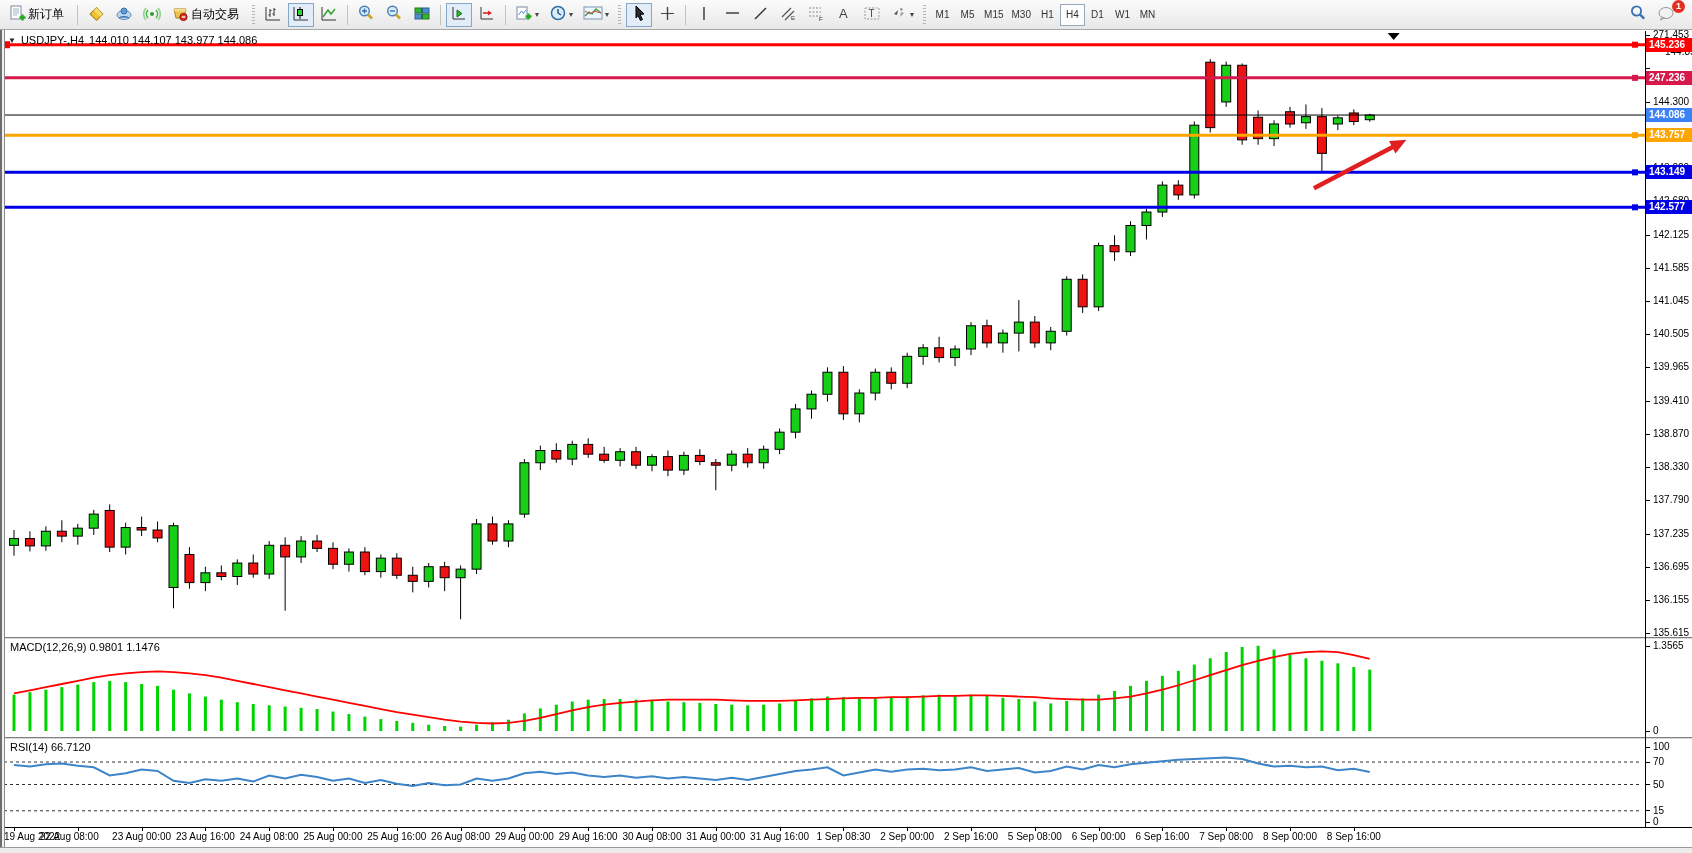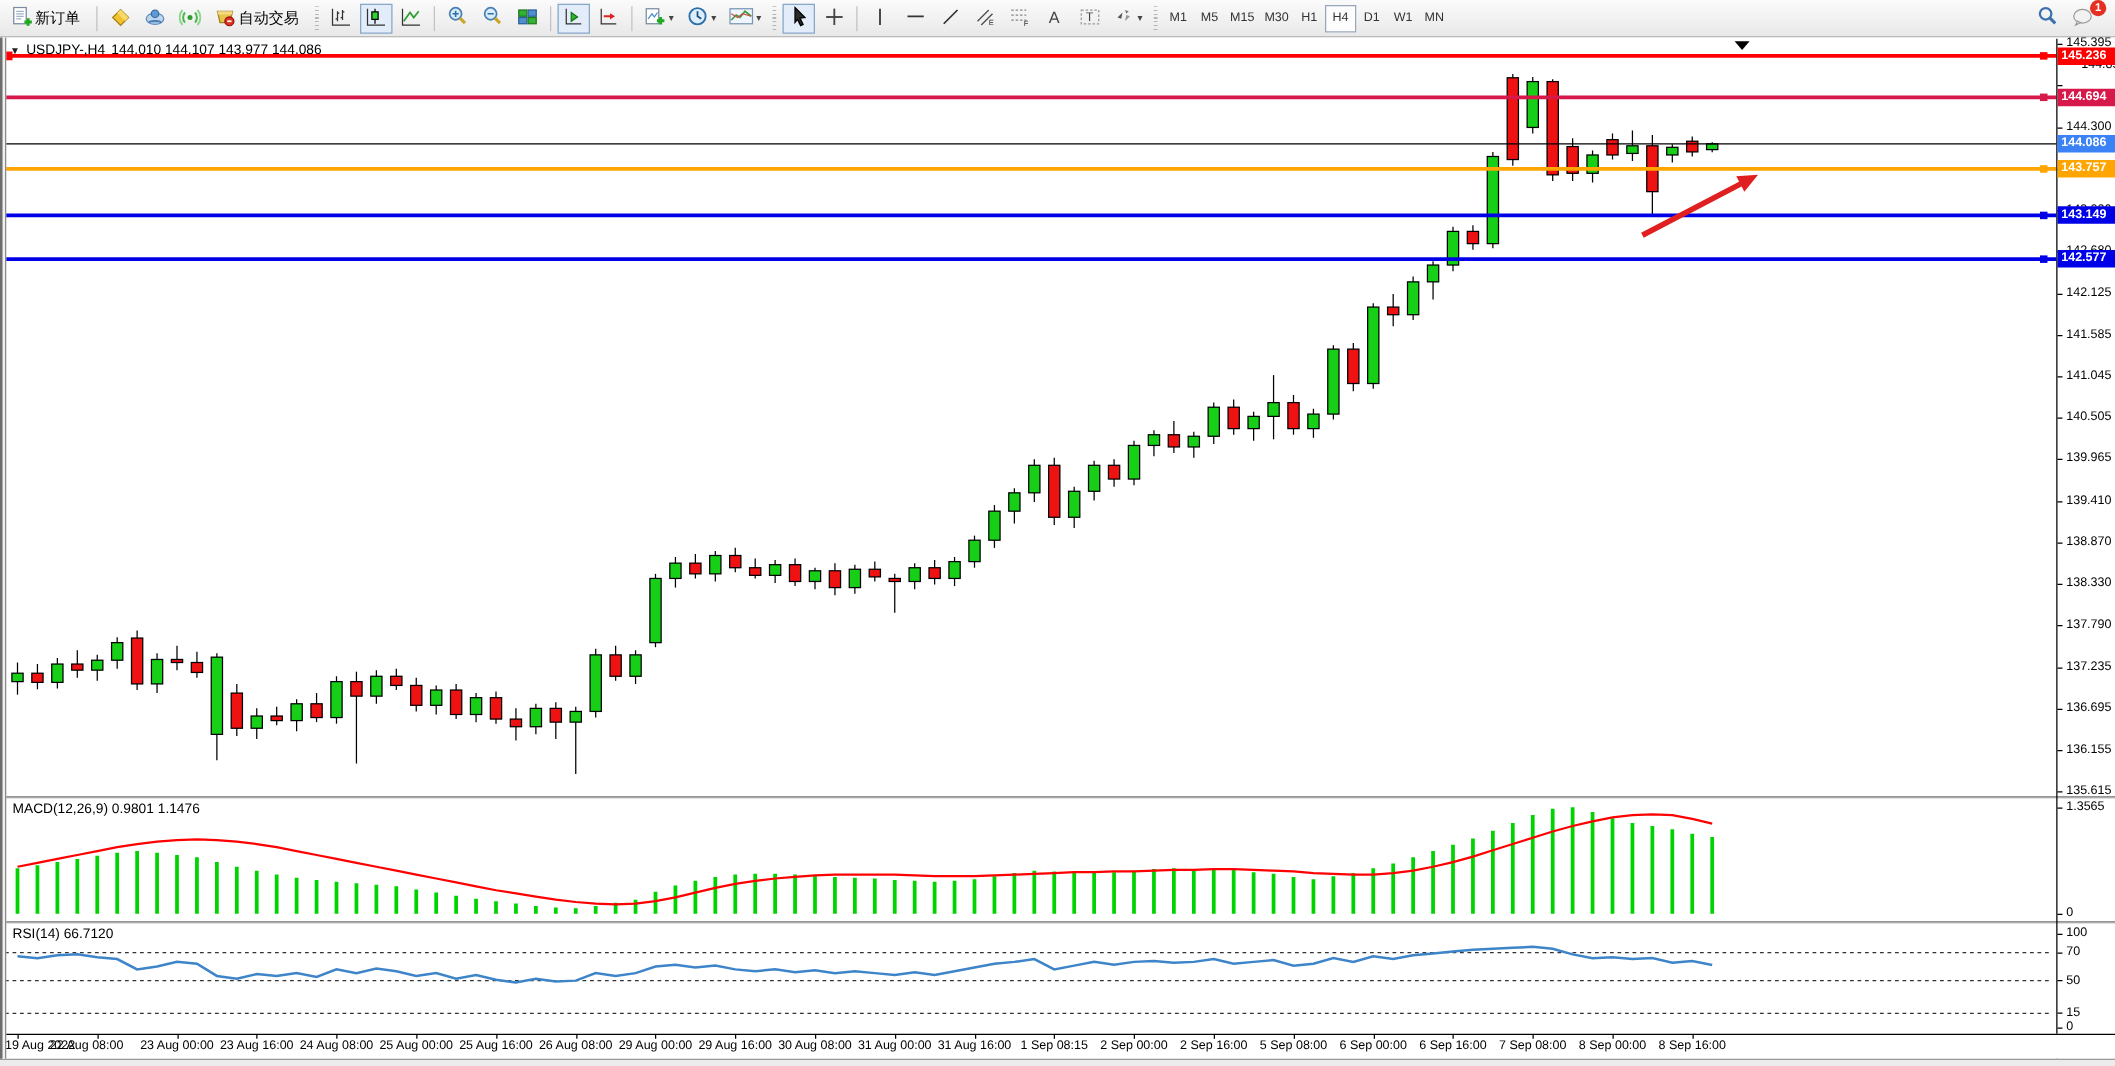--- a/index.html
+++ b/index.html
@@ -643,42 +643,42 @@
       <div class="tlabel" style="left: 486.4px; width: 76px; text-align: center;">29 Aug 00:00</div>
       <div class="ttick" style="left: 588.2px;"></div>
       <div class="tlabel" style="left: 550.2px; width: 76px; text-align: center;">29 Aug 16:00</div>
       <div class="ttick" style="left: 652px;"></div>
       <div class="tlabel" style="left: 614px; width: 76px; text-align: center;">30 Aug 08:00</div>
       <div class="ttick" style="left: 715.8px;"></div>
       <div class="tlabel" style="left: 677.8px; width: 76px; text-align: center;">31 Aug 00:00</div>
       <div class="ttick" style="left: 779.6px;"></div>
       <div class="tlabel" style="left: 741.6px; width: 76px; text-align: center;">31 Aug 16:00</div>
       <div class="ttick" style="left: 843.4px;"></div>
-      <div class="tlabel" style="left: 805.4px; width: 76px; text-align: center;">1 Sep 08:15</div>
+      <div class="tlabel" style="left: 805.4px; width: 76px; text-align: center;">1 Sep 08:30</div>
       <div class="ttick" style="left: 907.2px;"></div>
       <div class="tlabel" style="left: 869.2px; width: 76px; text-align: center;">2 Sep 00:00</div>
       <div class="ttick" style="left: 971px;"></div>
       <div class="tlabel" style="left: 933px; width: 76px; text-align: center;">2 Sep 16:00</div>
       <div class="ttick" style="left: 1034.8px;"></div>
       <div class="tlabel" style="left: 996.8px; width: 76px; text-align: center;">5 Sep 08:00</div>
       <div class="ttick" style="left: 1098.6px;"></div>
       <div class="tlabel" style="left: 1060.6px; width: 76px; text-align: center;">6 Sep 00:00</div>
       <div class="ttick" style="left: 1162.4px;"></div>
       <div class="tlabel" style="left: 1124.4px; width: 76px; text-align: center;">6 Sep 16:00</div>
       <div class="ttick" style="left: 1226.2px;"></div>
       <div class="tlabel" style="left: 1188.2px; width: 76px; text-align: center;">7 Sep 08:00</div>
       <div class="ttick" style="left: 1290px;"></div>
       <div class="tlabel" style="left: 1252px; width: 76px; text-align: center;">8 Sep 00:00</div>
       <div class="ttick" style="left: 1353.8px;"></div>
       <div class="tlabel" style="left: 1315.8px; width: 76px; text-align: center;">8 Sep 16:00</div>
     </div>
   <div id="bottom-strip"></div>
   <div class="win-left"></div>
 <div class="pdash" style="left: 1646px; top: 4.5px;"></div>
-    <div class="ptick" style="left: 1653px; top: -1px;">145.395</div>
+    <div class="ptick" style="left: 1653px; top: -1px;">271.453</div>
     <div class="pdash" style="left: 1646px; top: 37.5px;"></div>
     <div class="ptick" style="left: 1653px; top: 16px; margin-left: 12px;">144.855</div>
     <div class="pdash" style="left: 1646px; top: 71.5px;"></div>
     <div class="ptick" style="left: 1653px; top: 66px;">144.300</div>
     <div class="pdash" style="left: 1646px; top: 104.5px;"></div>
     <div class="ptick" style="left: 1653px; top: 99px;">143.760</div>
     <div class="pdash" style="left: 1646px; top: 137.5px;"></div>
     <div class="ptick" style="left: 1653px; top: 132px;">143.220</div>
     <div class="pdash" style="left: 1646px; top: 170.5px;"></div>
     <div class="ptick" style="left: 1653px; top: 165px;">142.680</div>
@@ -716,18 +716,18 @@
     <div class="ptick" style="left: 1653px; top: 711px;">100</div>
     <div class="pdash" style="left: 1646px; top: 731.5px;"></div>
     <div class="ptick" style="left: 1653px; top: 726px;">70</div>
     <div class="pdash" style="left: 1646px; top: 754px;"></div>
     <div class="ptick" style="left: 1653px; top: 748.5px;">50</div>
     <div class="pdash" style="left: 1646px; top: 780.3px;"></div>
     <div class="ptick" style="left: 1653px; top: 774.8px;">15</div>
     <div class="pdash" style="left: 1646px; top: 791.5px;"></div>
     <div class="ptick" style="left: 1653px; top: 786px;">0</div>
     <div class="pbadge" style="top: 7.7px; background: rgb(255, 0, 0);">145.236</div>
-    <div class="pbadge" style="top: 40.9px; background: rgb(214, 24, 75);">144.694</div>
+    <div class="pbadge" style="top: 40.9px; background: rgb(214, 24, 75);">247.236</div>
     <div class="pbadge" style="top: 78px; background: #3b82f6;">144.086</div>
     <div class="pbadge" style="top: 98.2px; background: rgb(255, 165, 0);">143.757</div>
     <div class="pbadge" style="top: 135.3px; background: rgb(0, 0, 232);">143.149</div>
     <div class="pbadge" style="top: 170.3px; background: rgb(0, 0, 232);">142.577</div>
   </div>
 
 </body></html>

